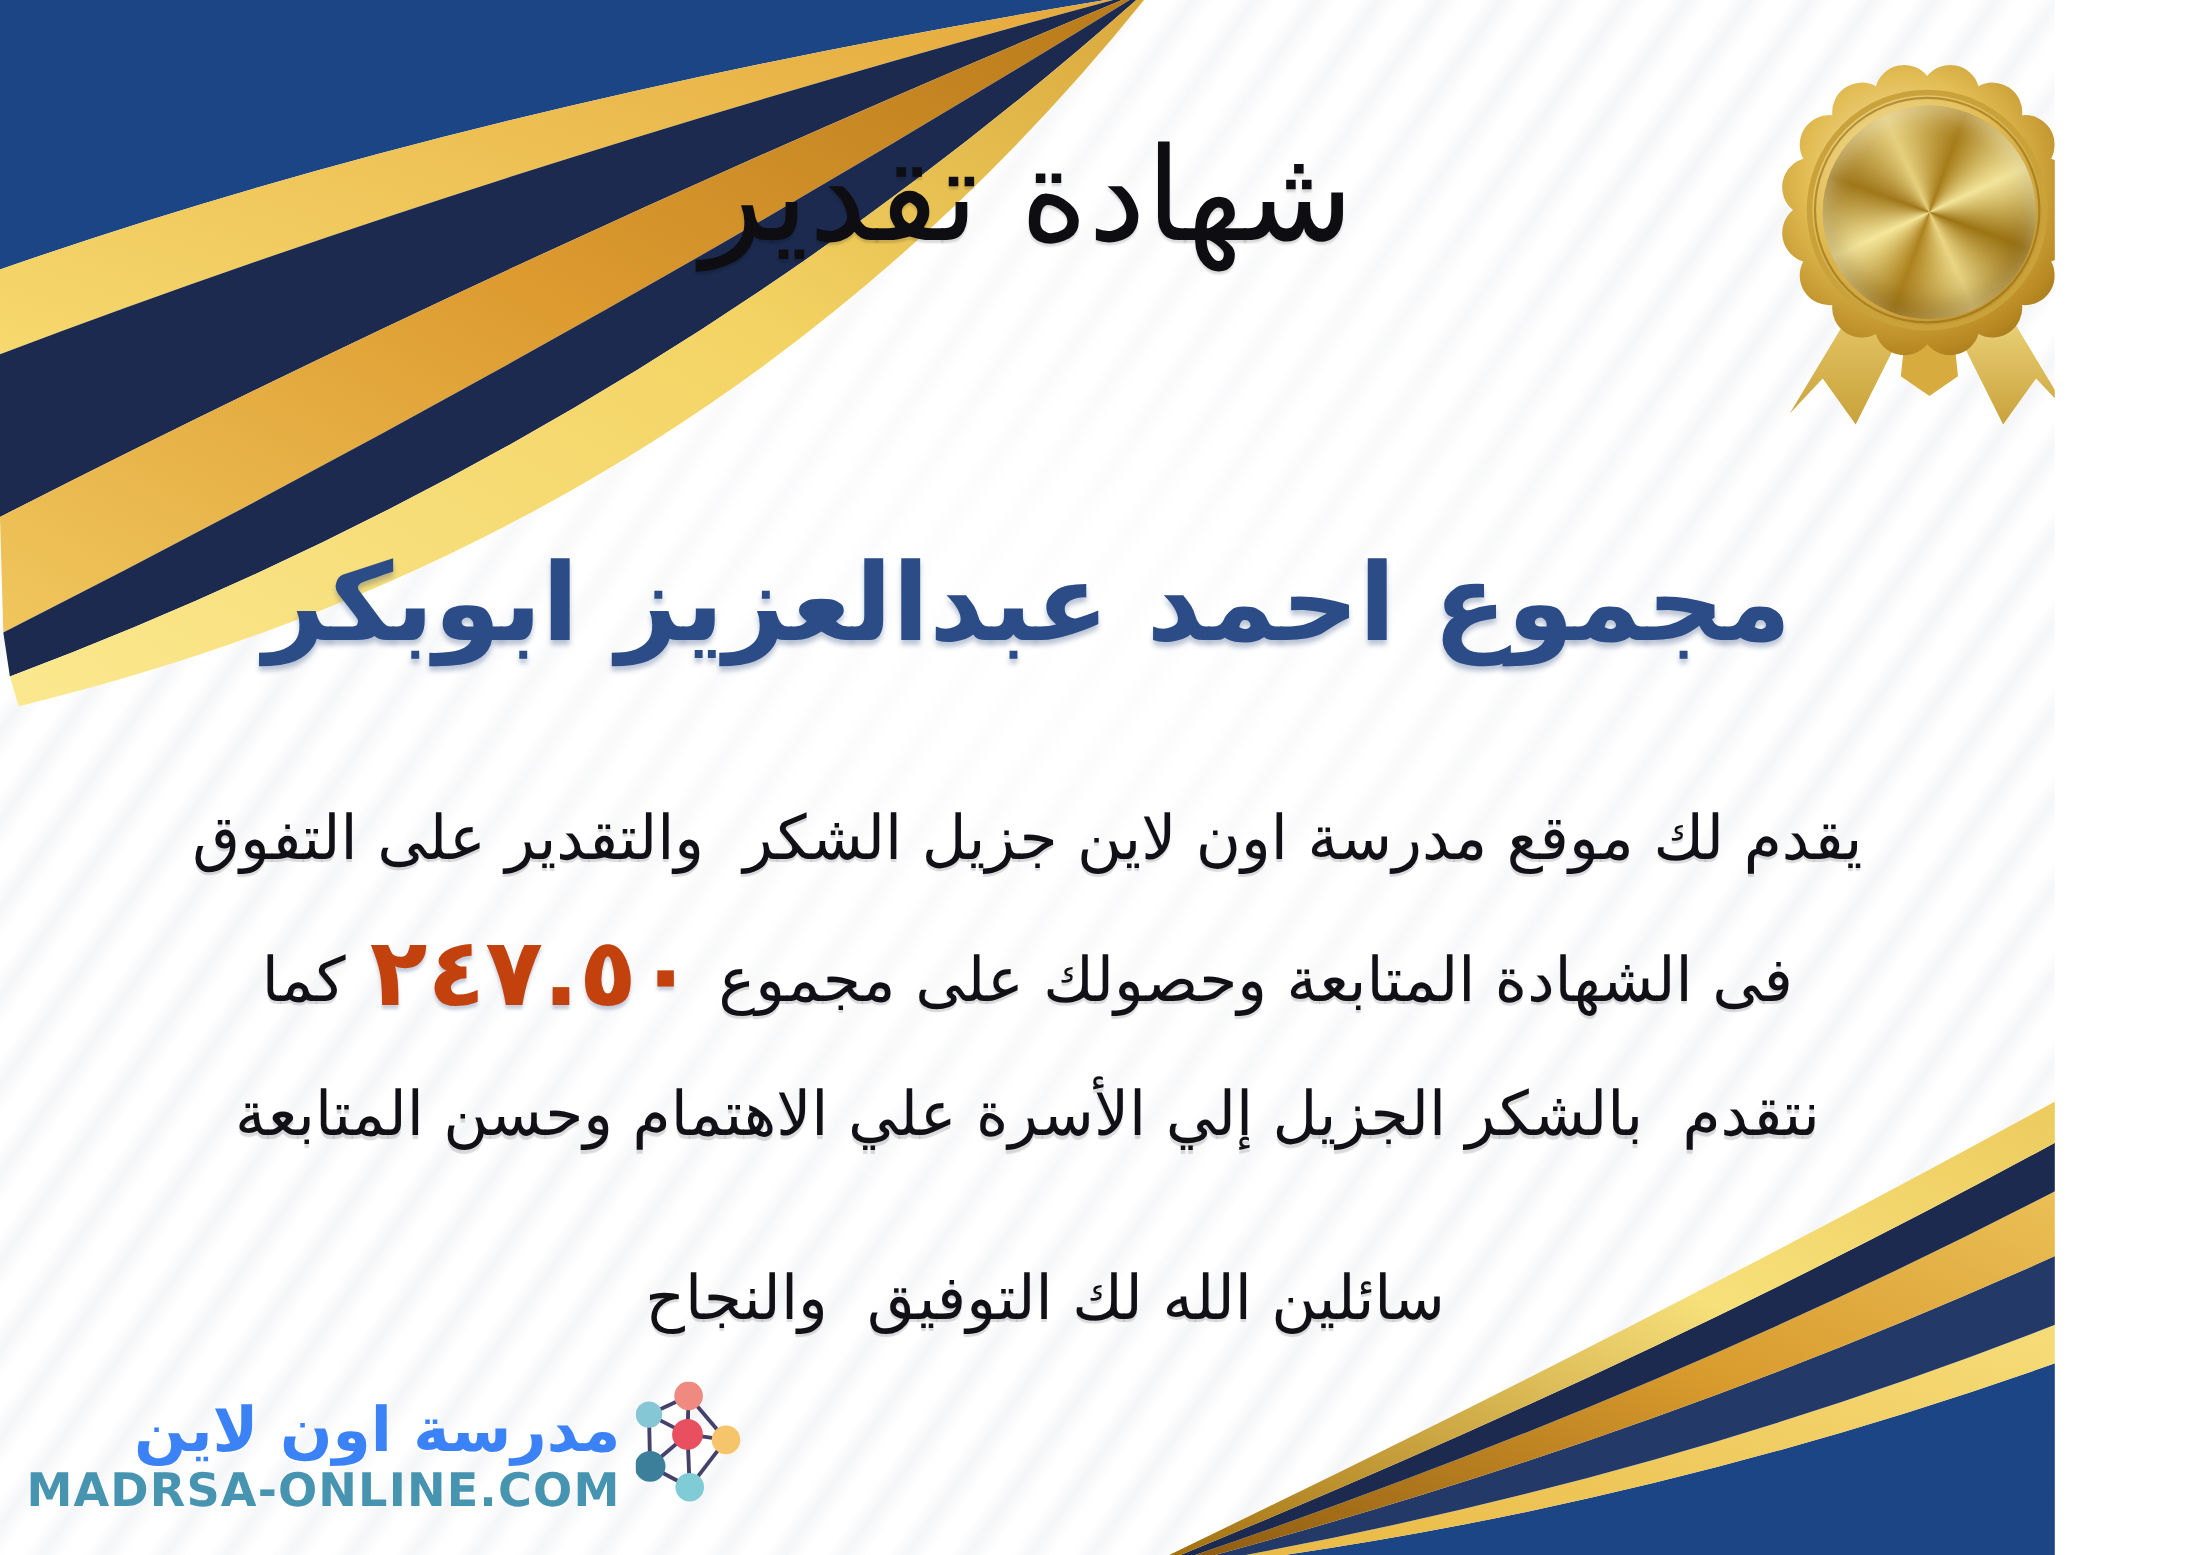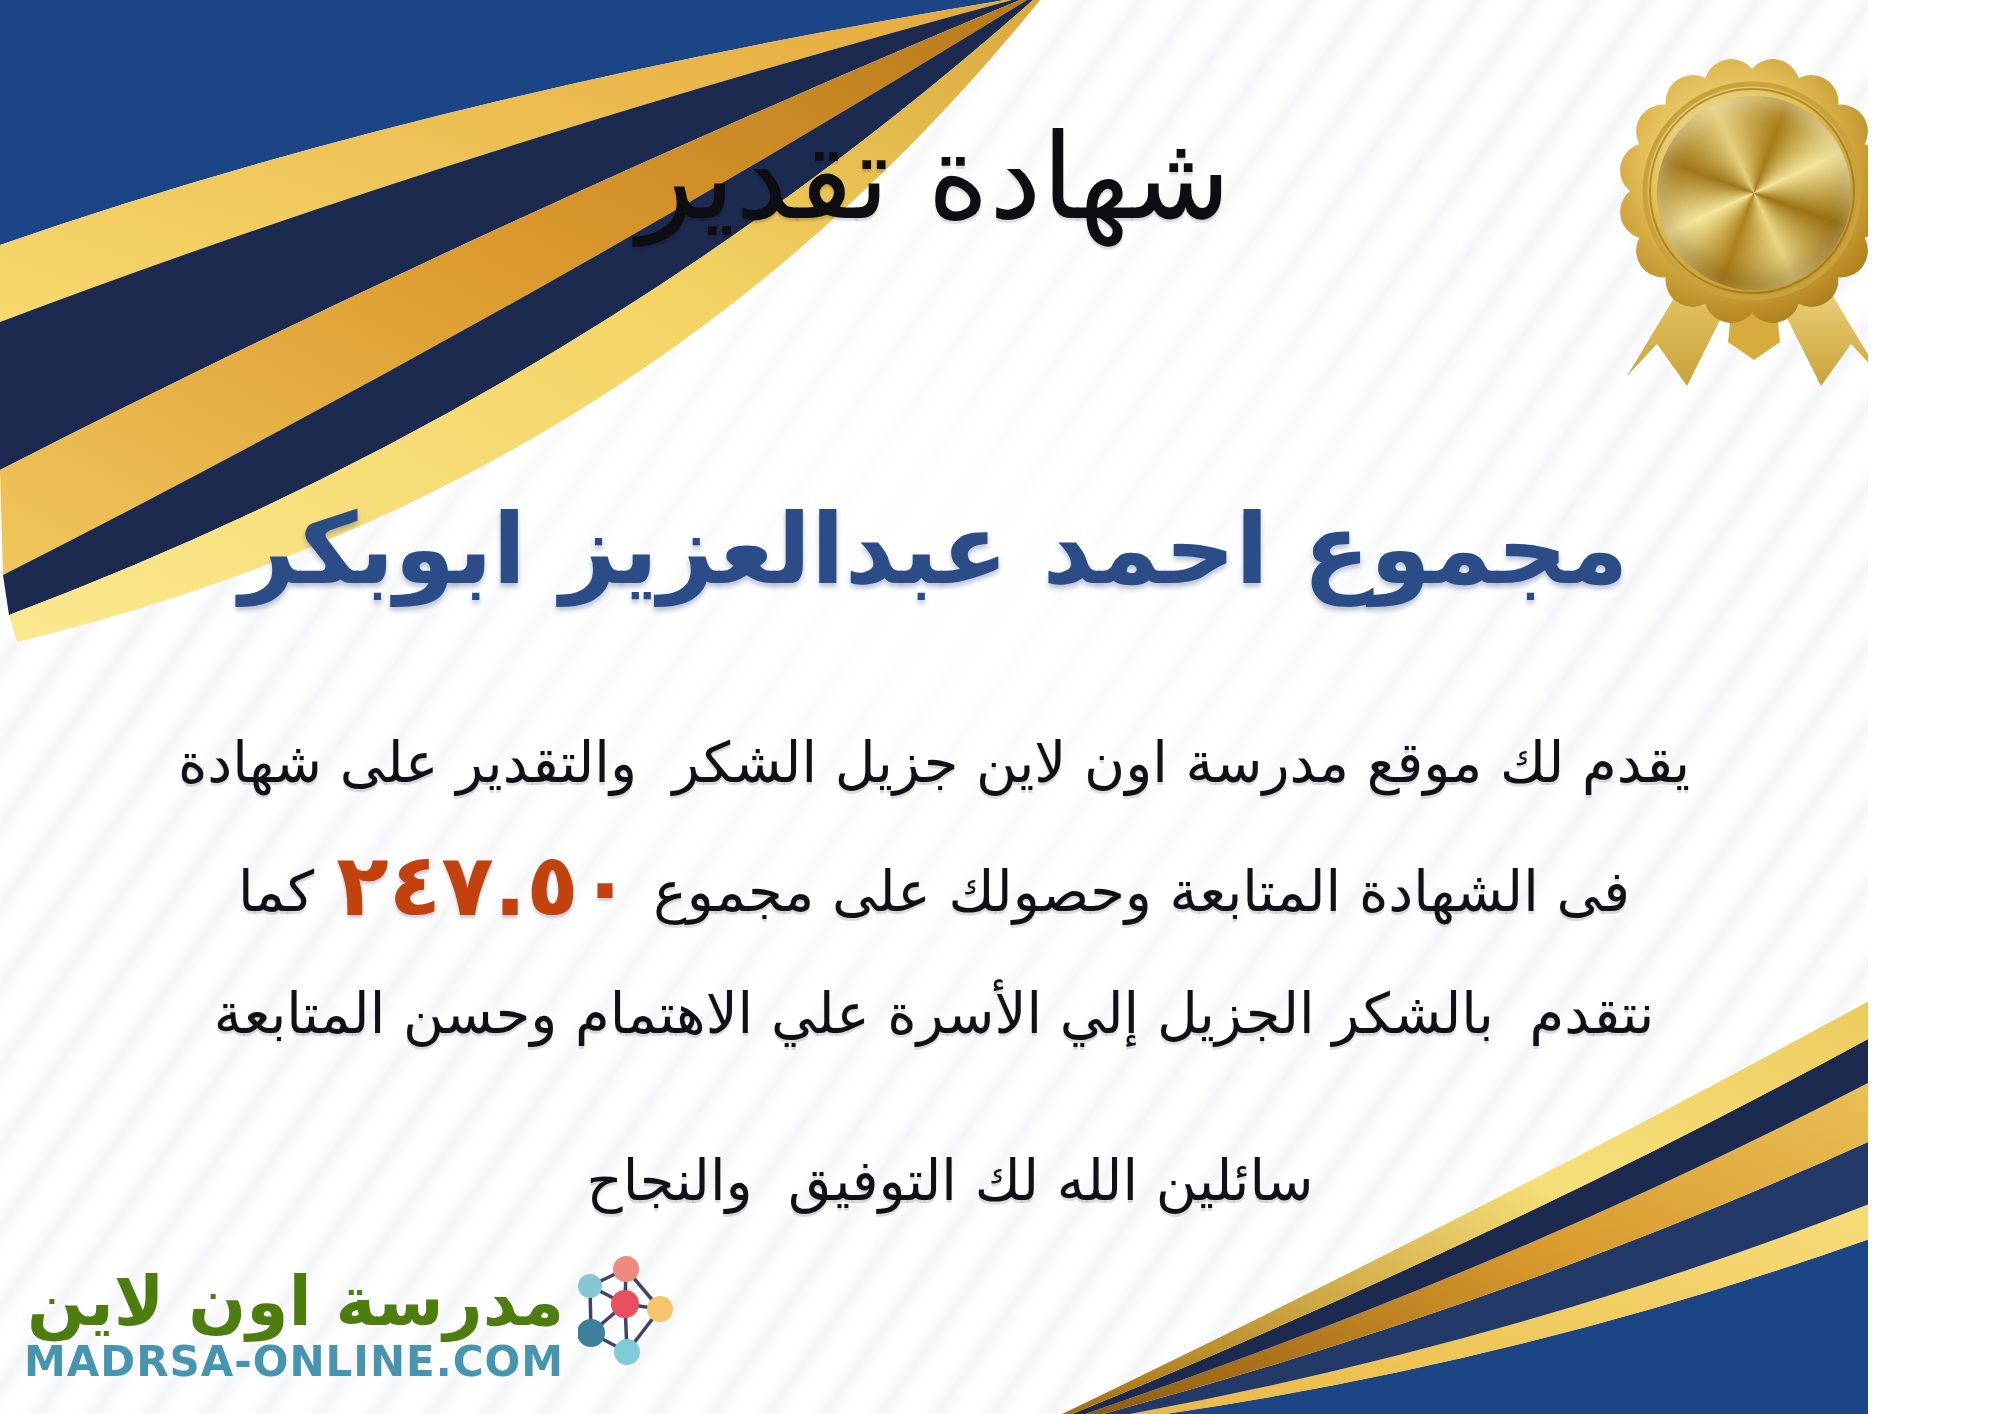--- a/index.html
+++ b/index.html
@@ -75,21 +75,21 @@
 
   
   .logo{
     position:absolute;left:24px;top:1256px;
     display:flex;flex-direction:row;align-items:center;gap:14px;
     direction:ltr;
   }
   .logo-text{display:flex;flex-direction:column;align-items:flex-end;text-align:right;}
   .logo-arabic{
     direction:rtl;
-    font-size:68px;font-weight:bold;color:#4d7c0f;
+    font-size:56px;font-weight:bold;color:#3b82f6;
     line-height:1.05;white-space:pre;
     text-shadow:0 2px 0 rgba(255,255,255,.8);
   }
   .logo-url{
     font-family:"DejaVu Sans", sans-serif;
     font-size:42px;font-weight:bold;color:#4794b1;
     letter-spacing:1px;line-height:1.15;white-space:pre;
   }
 </style>
 </head>
@@ -193,21 +193,21 @@
       <circle cx="140" cy="145" r="102" fill="none" stroke="#8f6a12" stroke-width="2" opacity="0.6"></circle>
     </svg>
     <div class="medal-disc"></div>
   </div>
 
   <div class="title">شهادة تقدير</div>
 
   <div class="student-name">مجموع احمد عبدالعزيز ابوبكر</div>
 
   <div class="body-block">
-    <div class="body-line">يقدم لك موقع مدرسة اون لاين جزيل الشكر  والتقدير على شهادة</div>
+    <div class="body-line">يقدم لك موقع مدرسة اون لاين جزيل الشكر  والتقدير على التفوق</div>
     <div class="body-line"><span>فى الشهادة المتابعة وحصولك على مجموع</span><span class="score">٢٤٧.٥٠</span><span>كما</span></div>
     <div class="body-line">نتقدم  بالشكر الجزيل إلي الأسرة علي الاهتمام وحسن المتابعة</div>
   </div>
 
   <div class="closing-line">سائلين الله لك التوفيق  والنجاح</div>
 
   <div class="logo">
     <div class="logo-text">
       <div class="logo-arabic">مدرسة اون لاين</div>
       <div class="logo-url">MADRSA-ONLINE.COM</div>

